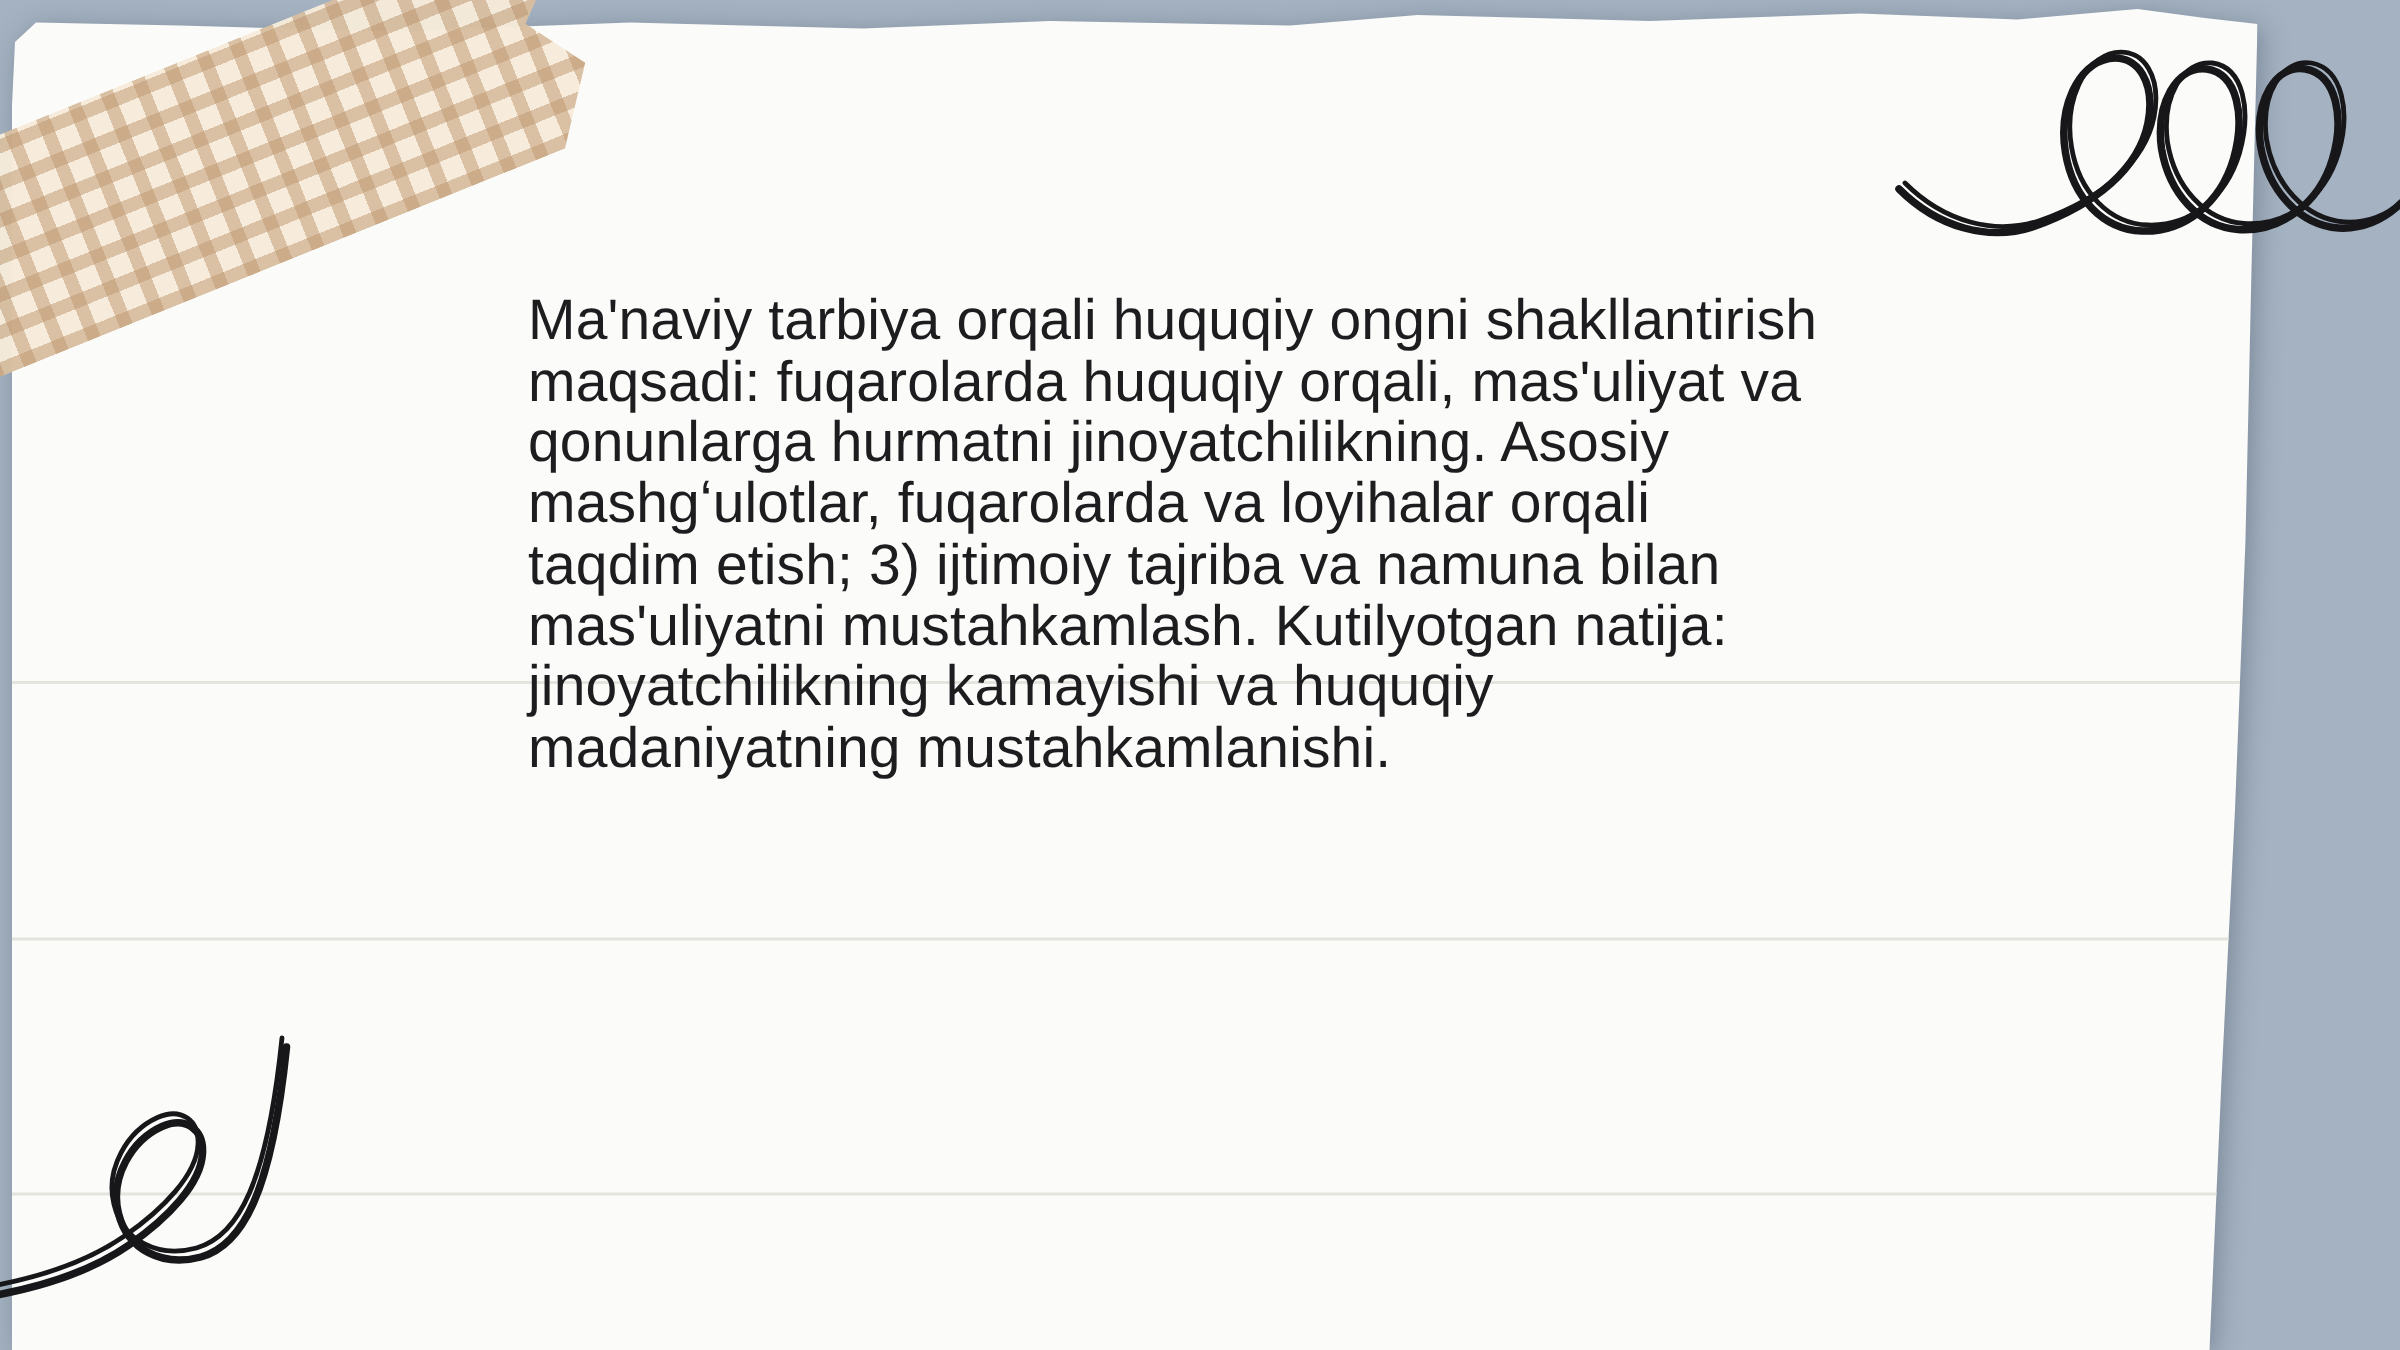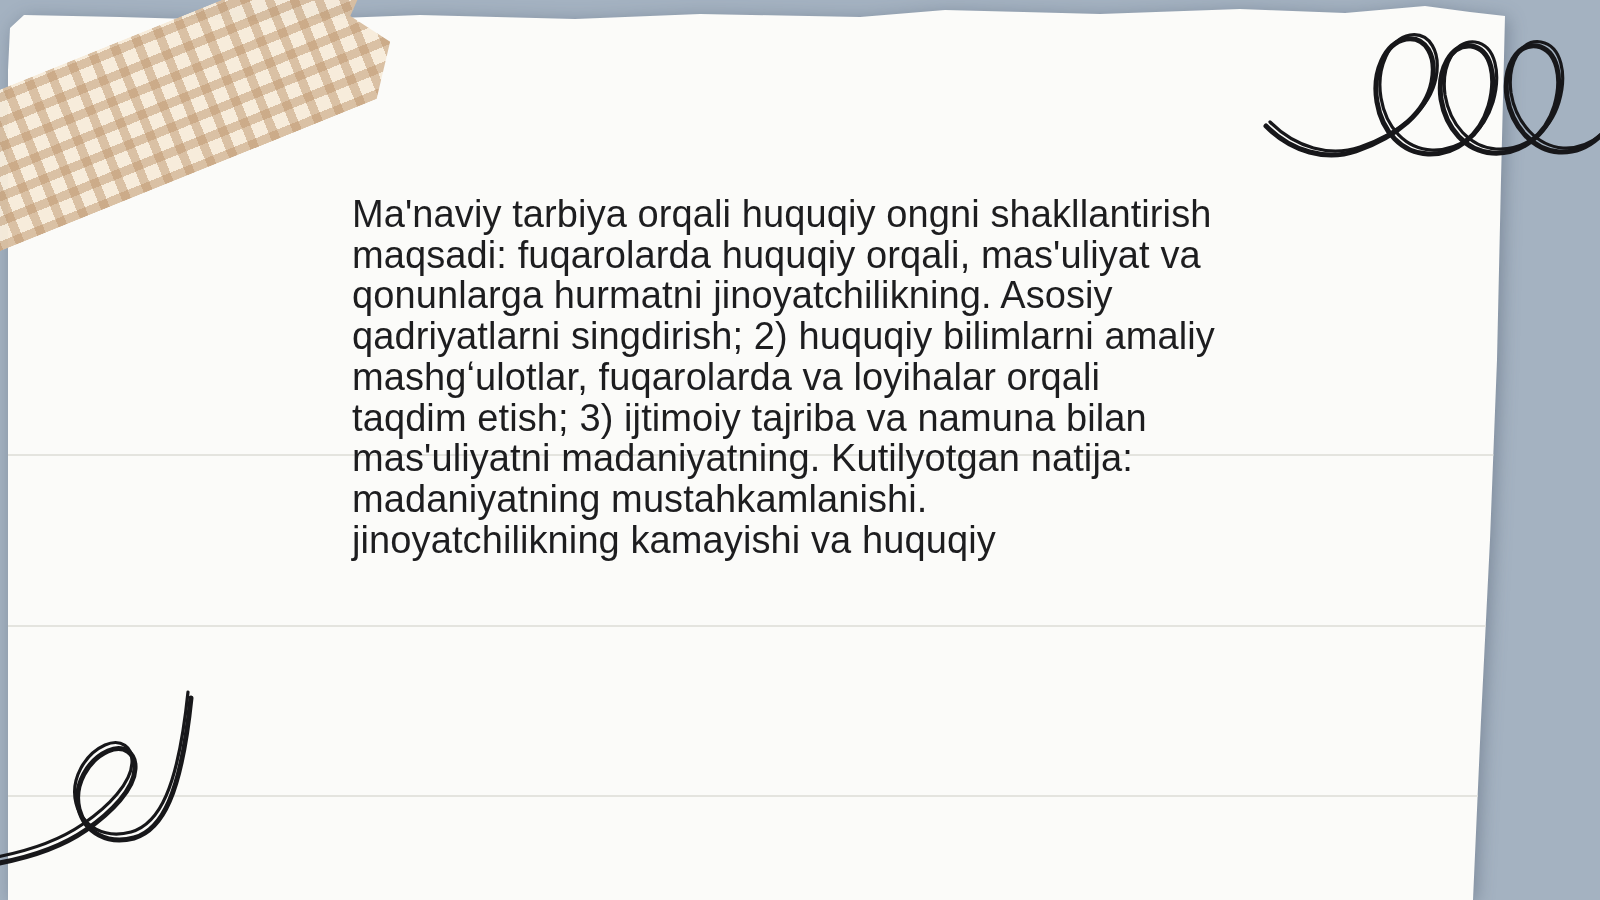--- a/index.html
+++ b/index.html
@@ -96,26 +96,25 @@
 
   <div class="paper-shadow">
     <div class="paper">
       <div class="rule-line l1"></div>
       <div class="rule-line l2"></div>
       <div class="rule-line l3"></div>
       <div class="note-text">
           <div>Ma'naviy tarbiya orqali huquqiy ongni shakllantirish</div>
           <div>maqsadi: fuqarolarda huquqiy orqali, mas'uliyat va</div>
           <div>qonunlarga hurmatni jinoyatchilikning. Asosiy</div>
-          <div>qadriyatlarni singdirish; 2) huquqiy bilimlarni amaliy</div>
           <div>mashgʻulotlar, fuqarolarda va loyihalar orqali</div>
           <div>taqdim etish; 3) ijtimoiy tajriba va namuna bilan</div>
-          <div>mas'uliyatni madaniyatning. Kutilyotgan natija:</div>
+          <div>mas'uliyatni mustahkamlash. Kutilyotgan natija:</div>
+          <div>jinoyatchilikning kamayishi va huquqiy</div>
           <div>madaniyatning mustahkamlanishi.</div>
-          <div>jinoyatchilikning kamayishi va huquqiy</div>
         </div>
     </div>
   </div>
 
   <div class="washi-tape"></div>
 
   <svg class="scribble-layer" width="1600" height="900" viewBox="0 0 1600 900">
     <g>
       <path class="stroke-main" d="
         M 1266,126

